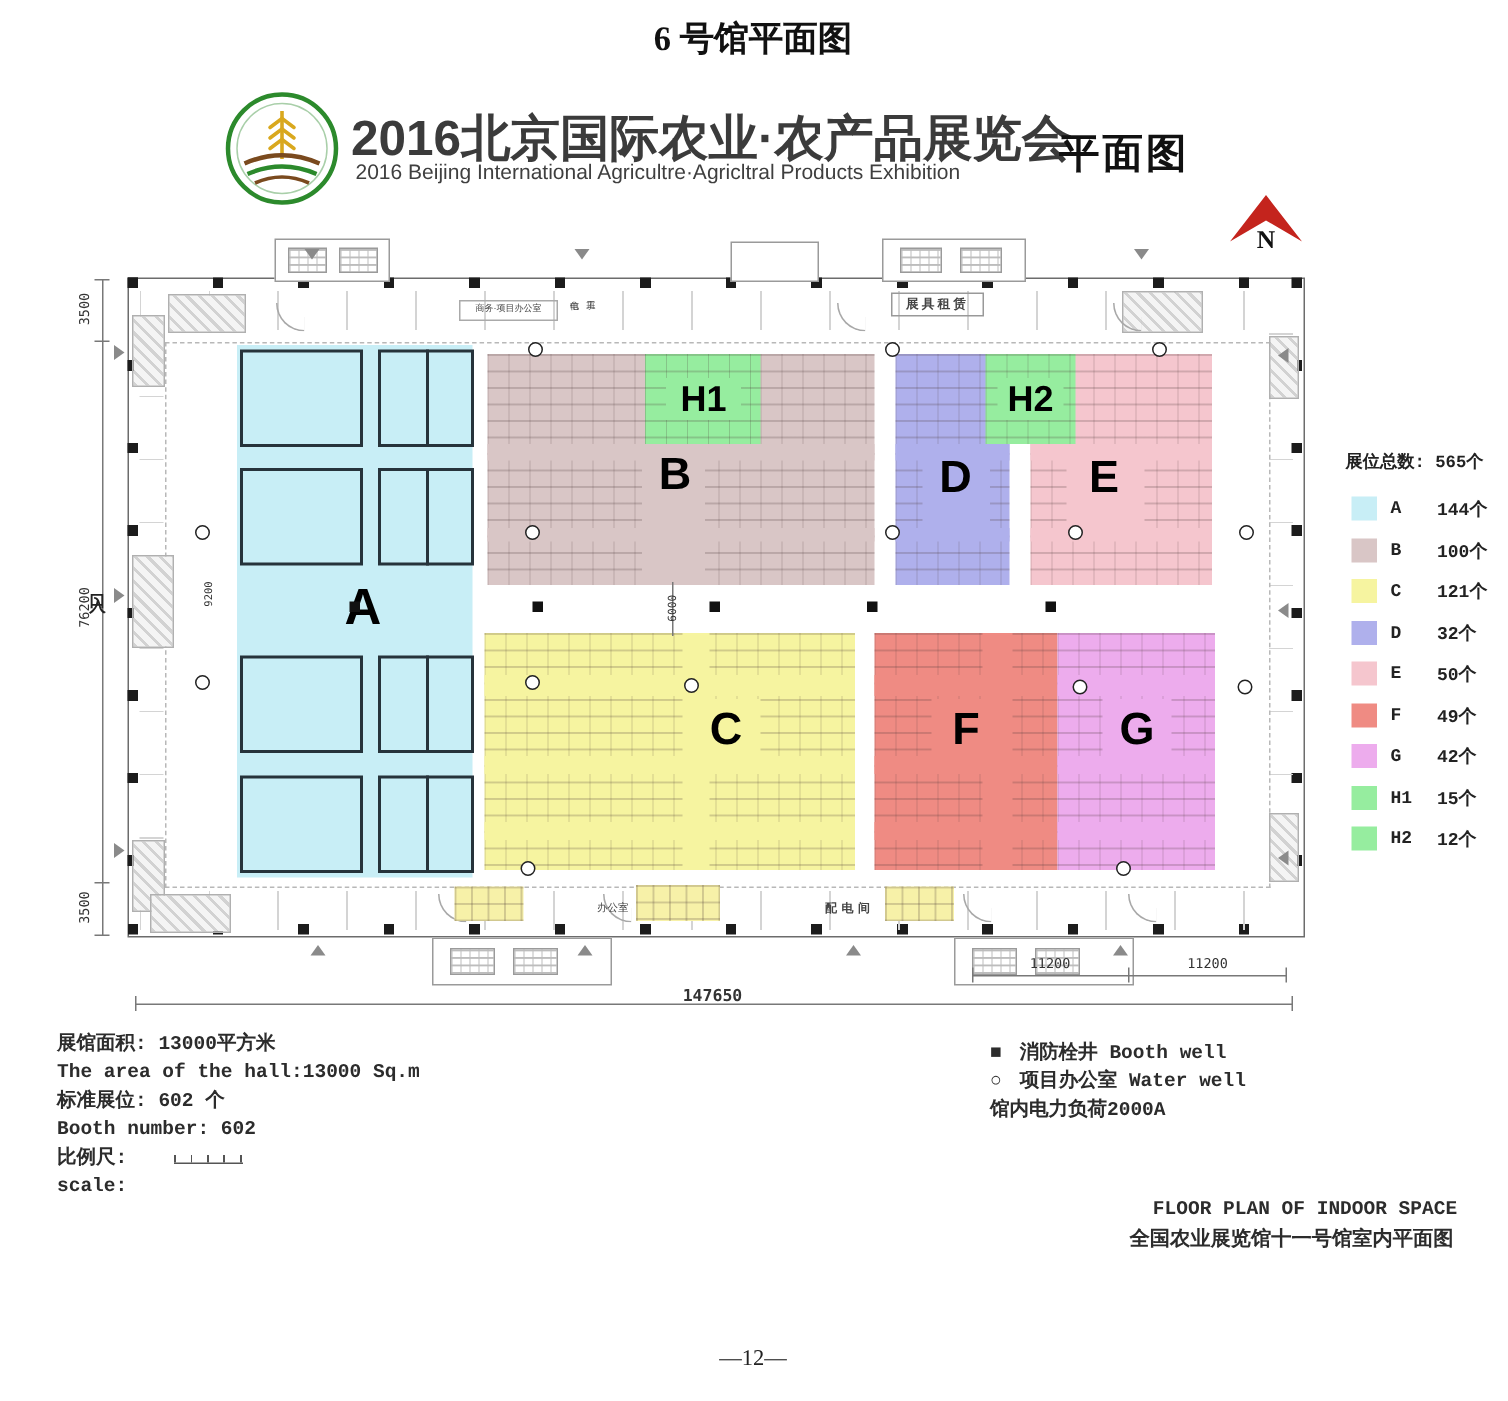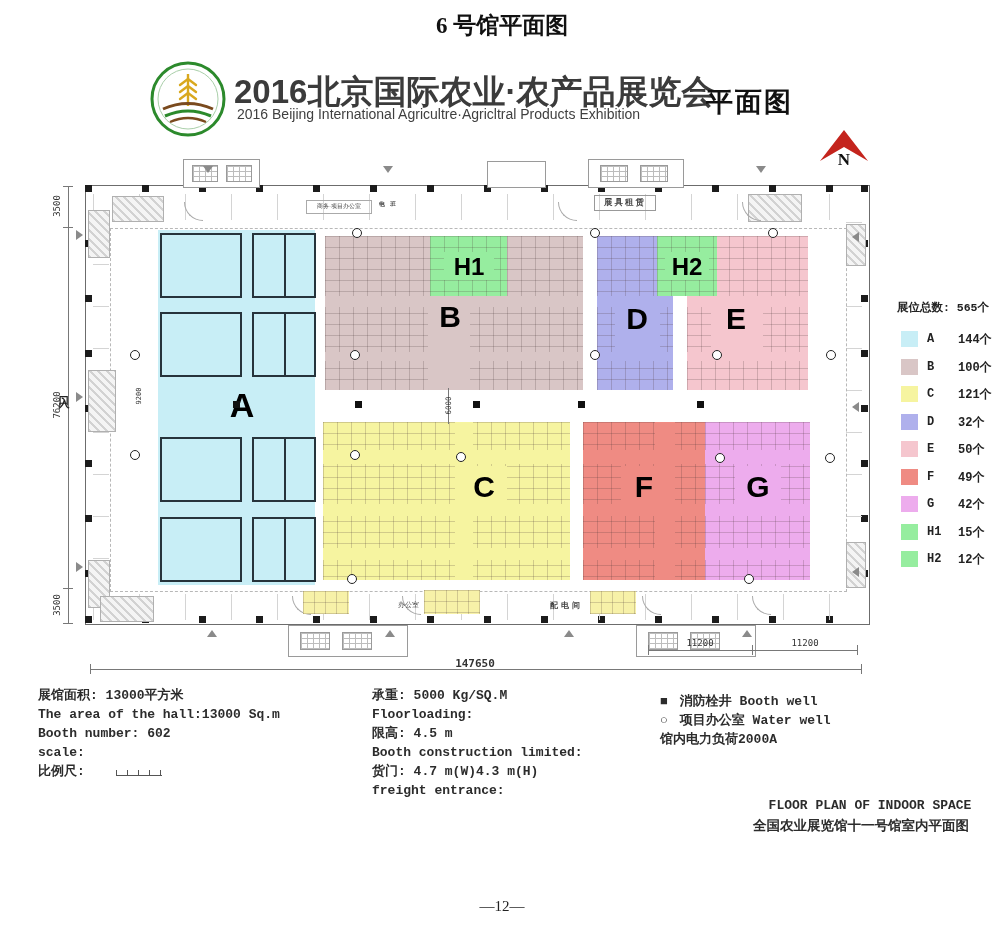--- a/index.html
+++ b/index.html
@@ -332,35 +332,28 @@
   </div>
   <div class="leg-row" style="left:901px;top:550px;">
     <span class="leg-sw" style="background-color: rgb(150, 237, 159);"></span>
     <span class="leg-zone">H2</span>
     <span>12个</span>
   </div>
 
   <div class="info" style="left:38px;top:686px;">
     <div>展馆面积: 13000平方米</div>
     <div>The area of the hall:13000 Sq.m</div>
+    <div>标准展位: 602 个</div>
     <div>Booth number: 602</div>
+    <div>比例尺:</div>
     <div>scale:</div>
-    <div>比例尺:</div>
   </div>
 
   <div class="abs" style="left:116px;top:766px;width:46px;height:9px;border-bottom:1.5px solid #555;">
     <div class="abs" style="left:0;bottom:0;width:46px;height:5px;background-image:repeating-linear-gradient(90deg,#555 0 1px,transparent 1px 11px);"></div>
-  </div>
-  <div class="info" style="left:372px;top:686px;">
-    <div>承重: 5000 Kg/SQ.M</div>
-    <div>Floorloading:</div>
-    <div>限高: 4.5 m</div>
-    <div>Booth construction limited:</div>
-    <div>货门: 4.7 m(W)4.3 m(H)</div>
-    <div>freight entrance:</div>
   </div>
   <div class="info" style="left:660px;top:692px;">
     <div>
       <span style="margin-right:12px;">■</span><span>消防栓井 Booth well</span>
     </div>
     <div>
       <span style="margin-right:12px;">○</span><span>项目办公室 Water well</span>
     </div>
     <div>馆内电力负荷2000A</div>
   </div>

